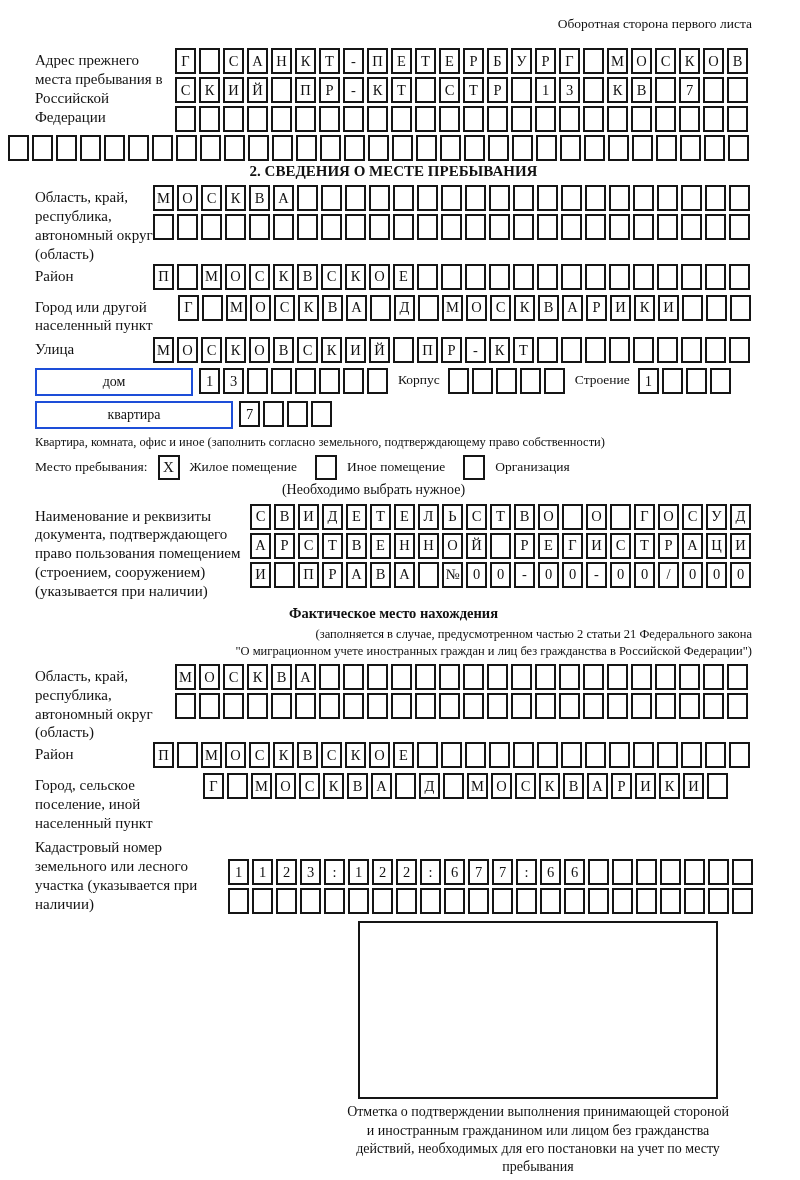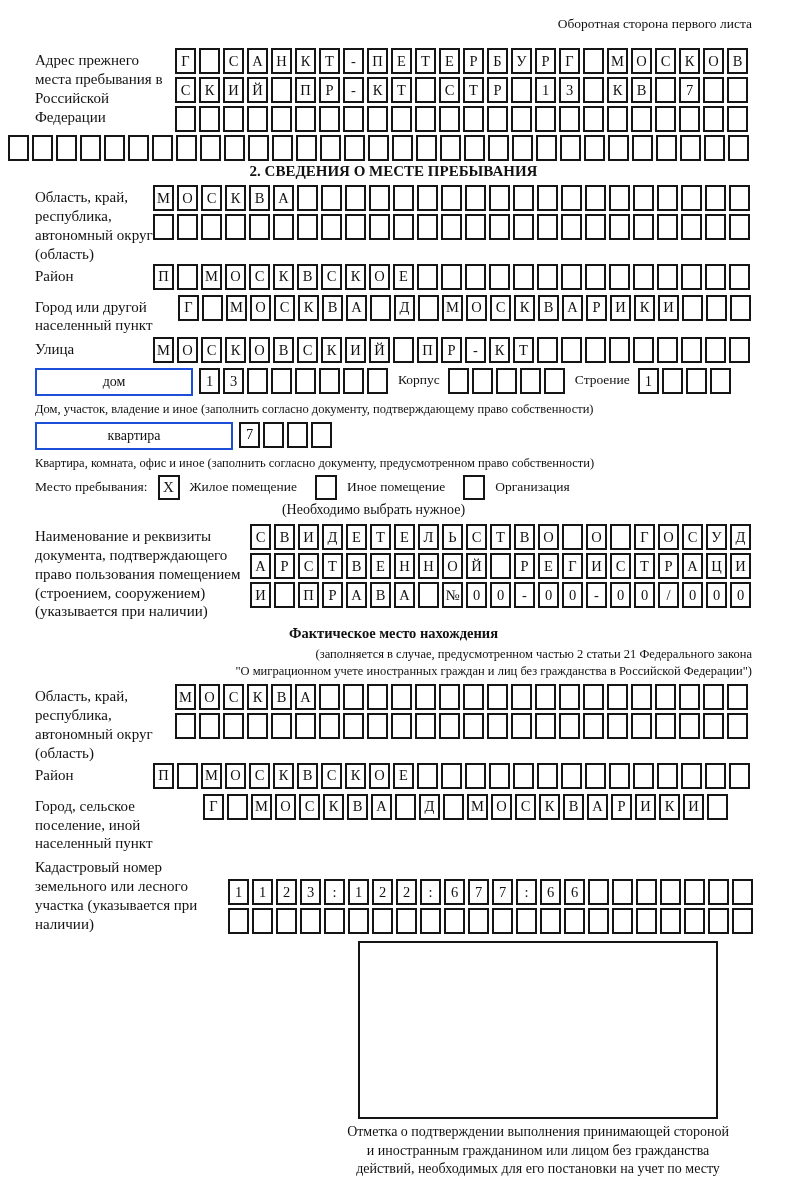--- a/index.html
+++ b/index.html
@@ -352,32 +352,31 @@
         <span class="cell"></span>
       </div>
     <span class="inline-label">Строение</span>
     <div class="cellrow">
         <span class="cell">1</span>
         <span class="cell"></span>
         <span class="cell"></span>
         <span class="cell"></span>
       </div>
   </div>
-  <div class="note mb4">Дом, участок, владение и иное (заполнить согласно документу, подтверждающему право собственности)</div>
 
   <div class="inline-row">
     <div class="named-box apt-box">квартира</div>
     <div class="cellrow">
         <span class="cell">7</span>
         <span class="cell"></span>
         <span class="cell"></span>
         <span class="cell"></span>
       </div>
   </div>
-  <div class="note mb4">Квартира, комната, офис и иное (заполнить согласно документу, предусмотренном право собственности)</div>
+  <div class="note mb4">Квартира, комната, офис и иное (заполнить согласно земельного, подтверждающему право собственности)</div>
 
   <div class="stay-row">
     <span class="stay-label">Место пребывания:</span>
     <span class="checkbox">X</span>
     <span class="opt">Жилое помещение</span>
     <span class="checkbox"></span>
     <span class="opt">Иное помещение</span>
     <span class="checkbox"></span>
     <span class="opt">Организация</span>
   </div>

